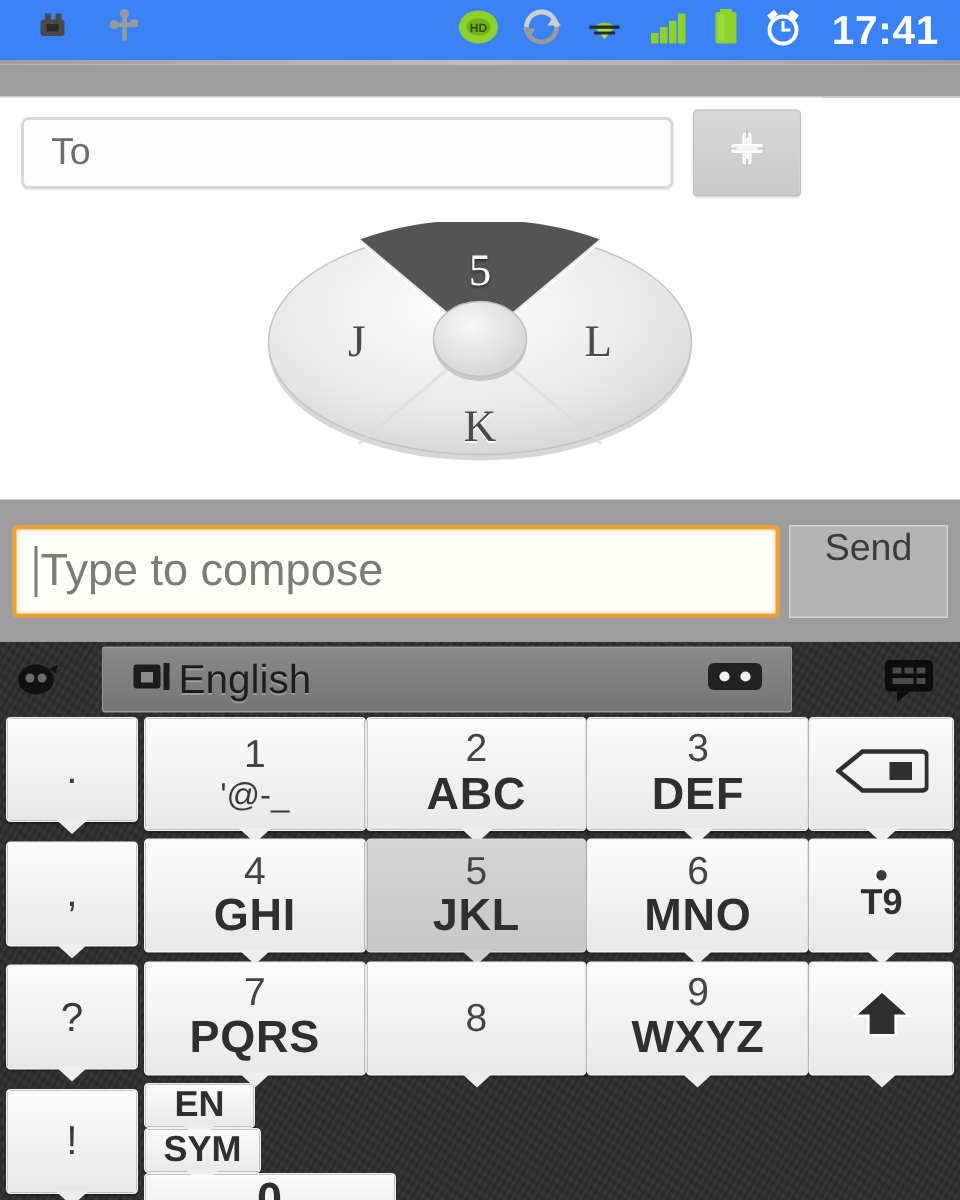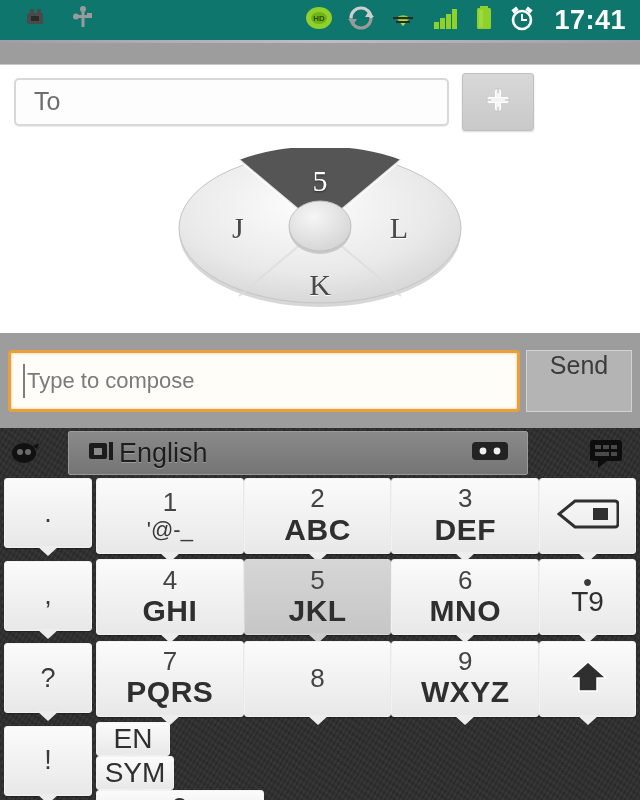--- a/index.html
+++ b/index.html
@@ -7,21 +7,21 @@
     width: 640px; height: 800px;
     font-family: "Liberation Sans", sans-serif;
     background: #ffffff;
     overflow: hidden;
   }
   #app { position: relative; width: 640px; height: 800px; }
 
   
   .statusbar {
     position: absolute; left: 0; top: 0; width: 640px; height: 40px;
-    background: #0f766e;
+    background: #3b82f6;
     display: flex; align-items: center;
   }
   .sb-left { display: flex; align-items: center; gap: 22px; padding-left: 22px; }
   .sb-right { margin-left: auto; display: flex; align-items: center; gap: 13px; padding-right: 14px; }
   .sb-ico { display: block; }
   .sb-time {
     color: #ffffff; font-size: 27px; font-weight: bold;
     letter-spacing: 0.5px; padding-left: 4px;
   }
 
@@ -96,21 +96,21 @@
     background: #fffdf8;
     border: 3px solid #e8a13a;
     border-radius: 4px;
     display: flex; align-items: center;
     padding: 0 12px;
     box-shadow: 0 0 3px rgba(232,161,58,.6) inset;
   }
   .caret {
     width: 2px; height: 34px; background: #7d7d7d; margin-right: 2px;
   }
-  .compose-ph { color: #7b7b7b; font-size: 22px; }
+  .compose-ph { color: #7b7b7b; font-size: 30px; }
   .send-btn {
     width: 106px; height: 62px; margin-left: 6px;
     background: #b4b4b4;
     border: 1px solid #d2d2d2;
     display: flex; align-items: flex-start; justify-content: center;
     color: #3b3b3b; font-size: 25px;
   }
 
   
   .keyboard {
@@ -181,21 +181,21 @@
   }
   .key.pressed::after { border-top-color: #cdcdcd; }
 
   .k-small { width: 88px; height: 70px; }
   .k-num   { width: 168px; height: 76px; }
   .k-side  { width: 110px; height: 76px; }
   .k-topnum { font-size: 26px; line-height: 1.05; color: #444; }
   .k-letters { font-size: 30px; font-weight: bold; color: #2f2f2f; letter-spacing: 0.5px; }
   .k-sym { font-size: 27px; color: #3a3a3a; }
   .k-sub { font-size: 19px; font-weight: bold; color: #2f2f2f; margin-top: -2px; }
-  .k-lbl { font-size: 28px; font-weight: normal; color: #2f2f2f; }
+  .k-lbl { font-size: 24px; font-weight: bold; color: #2f2f2f; }
   .k-dot { font-size: 16px; line-height: .6; color: #3a3a3a; }
 
   .k-sym1-line { font-size: 22px; display: flex; align-items: center; gap: 2px; color:#3a3a3a;}
 
   .bottomrow { display: flex; justify-content: space-between; height: 74px; align-items: flex-start; flex-direction: column; }
   .k-bottom-gear { width: 88px; height: 72px; }
   .k-en { width: 74px; height: 72px; }
   .k-sym-key { width: 78px; height: 72px; }
   .k-zero { width: 168px; height: 72px; }
   .k-space { width: 168px; height: 72px; }

